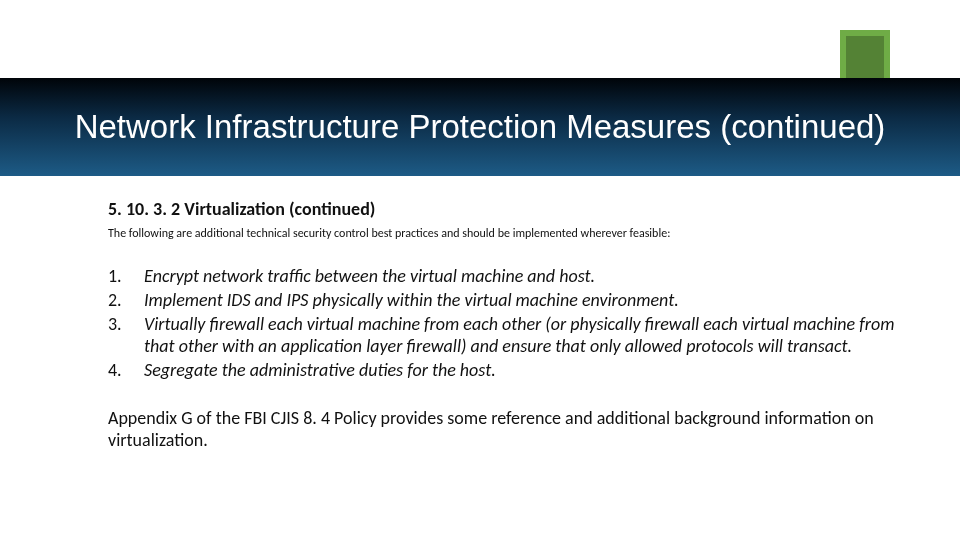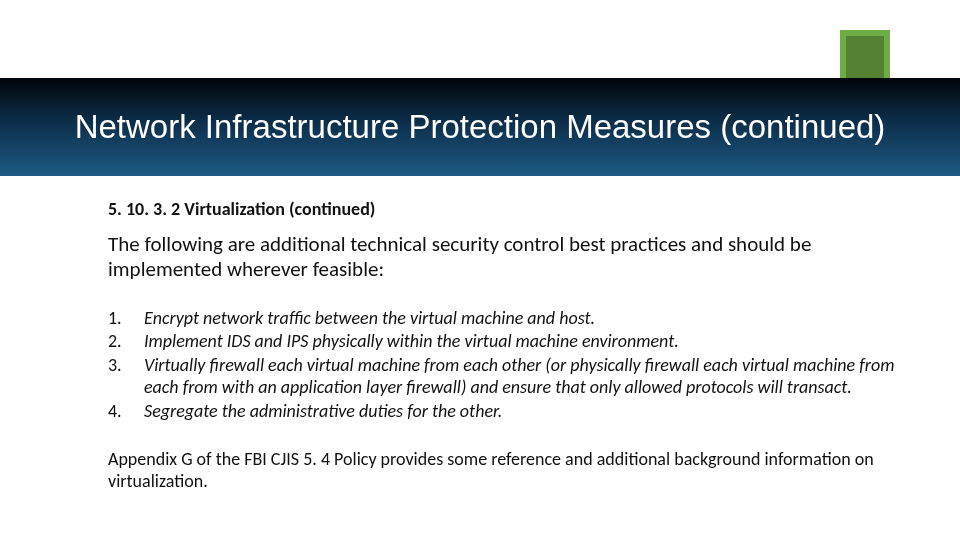--- a/index.html
+++ b/index.html
@@ -41,26 +41,26 @@
   
   .body {
     position: absolute;
     left: 108px; right: 58px; top: 198px;
     color: #111;
   }
   .section-heading {
     font-family: Calibri, "Segoe UI", Arial, sans-serif;
     font-weight: 700;
     font-size: 18px;
-    margin-bottom: 12px;
+    margin-bottom: 6px;
   }
   .intro {
     font-family: Calibri, "Segoe UI", Arial, sans-serif;
     font-weight: 400;
-    font-size: 21px;
+    font-size: 12px;
     line-height: 1.18;
     margin-bottom: 26px;
   }
   .num-list {
     list-style: none;
     margin: 0 0 26px 0;
   }
   .num-list li {
     display: flex;
     font-family: Calibri, "Segoe UI", Arial, sans-serif;
@@ -103,24 +103,24 @@
       <li>
         <span class="marker">1.</span>
         <span class="text">Encrypt network traffic between the virtual machine and host.</span>
       </li>
       <li>
         <span class="marker">2.</span>
         <span class="text">Implement IDS and IPS physically within the virtual machine environment.</span>
       </li>
       <li>
         <span class="marker">3.</span>
-        <span class="text">Virtually firewall each virtual machine from each other (or physically firewall each virtual machine from each from with an application layer firewall) and ensure that only allowed protocols will transact.</span>
+        <span class="text">Virtually firewall each virtual machine from each other (or physically firewall each virtual machine from that other with an application layer firewall) and ensure that only allowed protocols will transact.</span>
       </li>
       <li>
         <span class="marker">4.</span>
-        <span class="text">Segregate the administrative duties for the other.</span>
+        <span class="text">Segregate the administrative duties for the host.</span>
       </li>
     </ol>
 
-    <p class="closing">Appendix G of the FBI CJIS 5. 4 Policy provides some reference and additional background information on virtualization.</p>
+    <p class="closing">Appendix G of the FBI CJIS 8. 4 Policy provides some reference and additional background information on virtualization.</p>
   </div>
 
 </div>
 
 </body></html>

